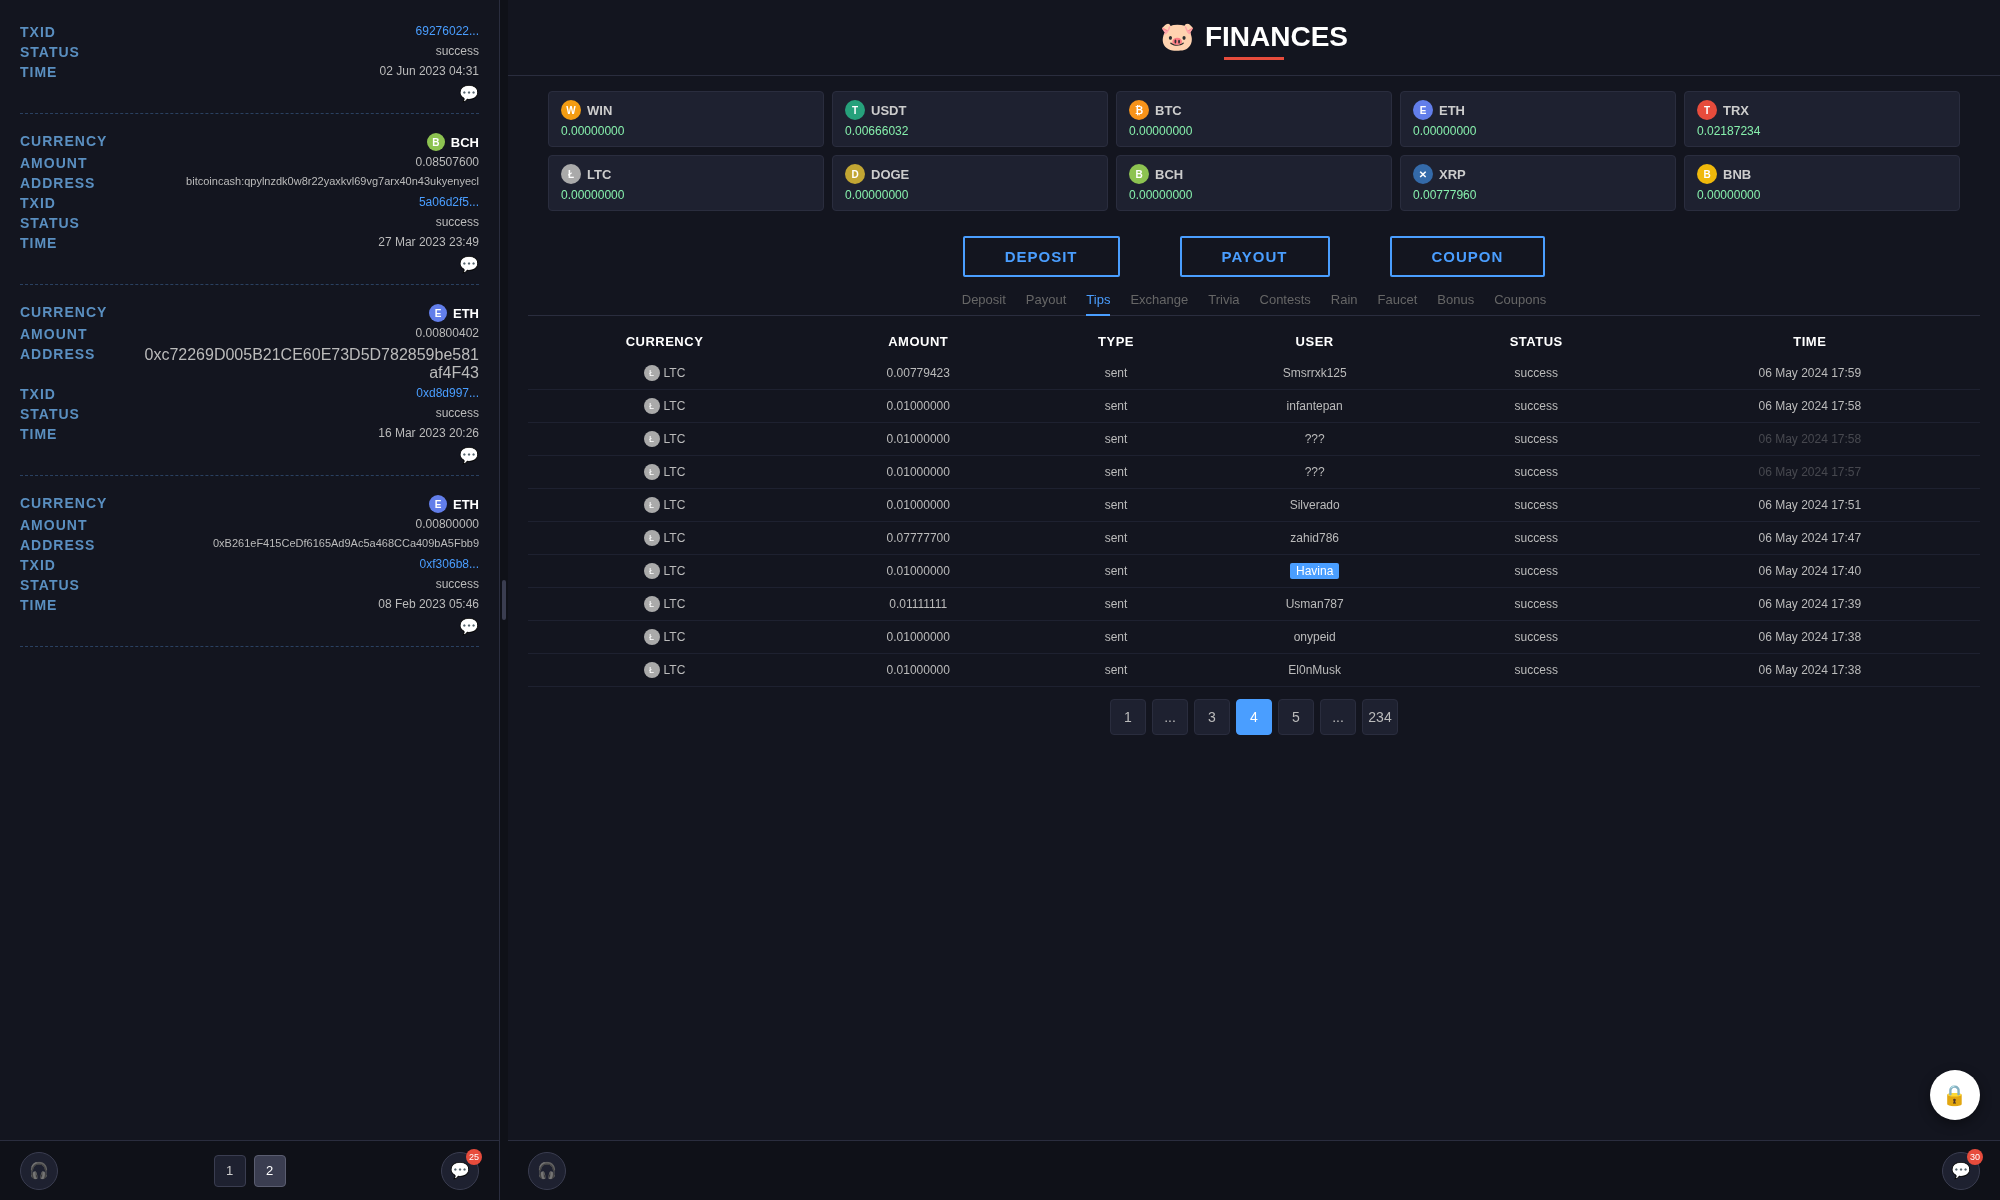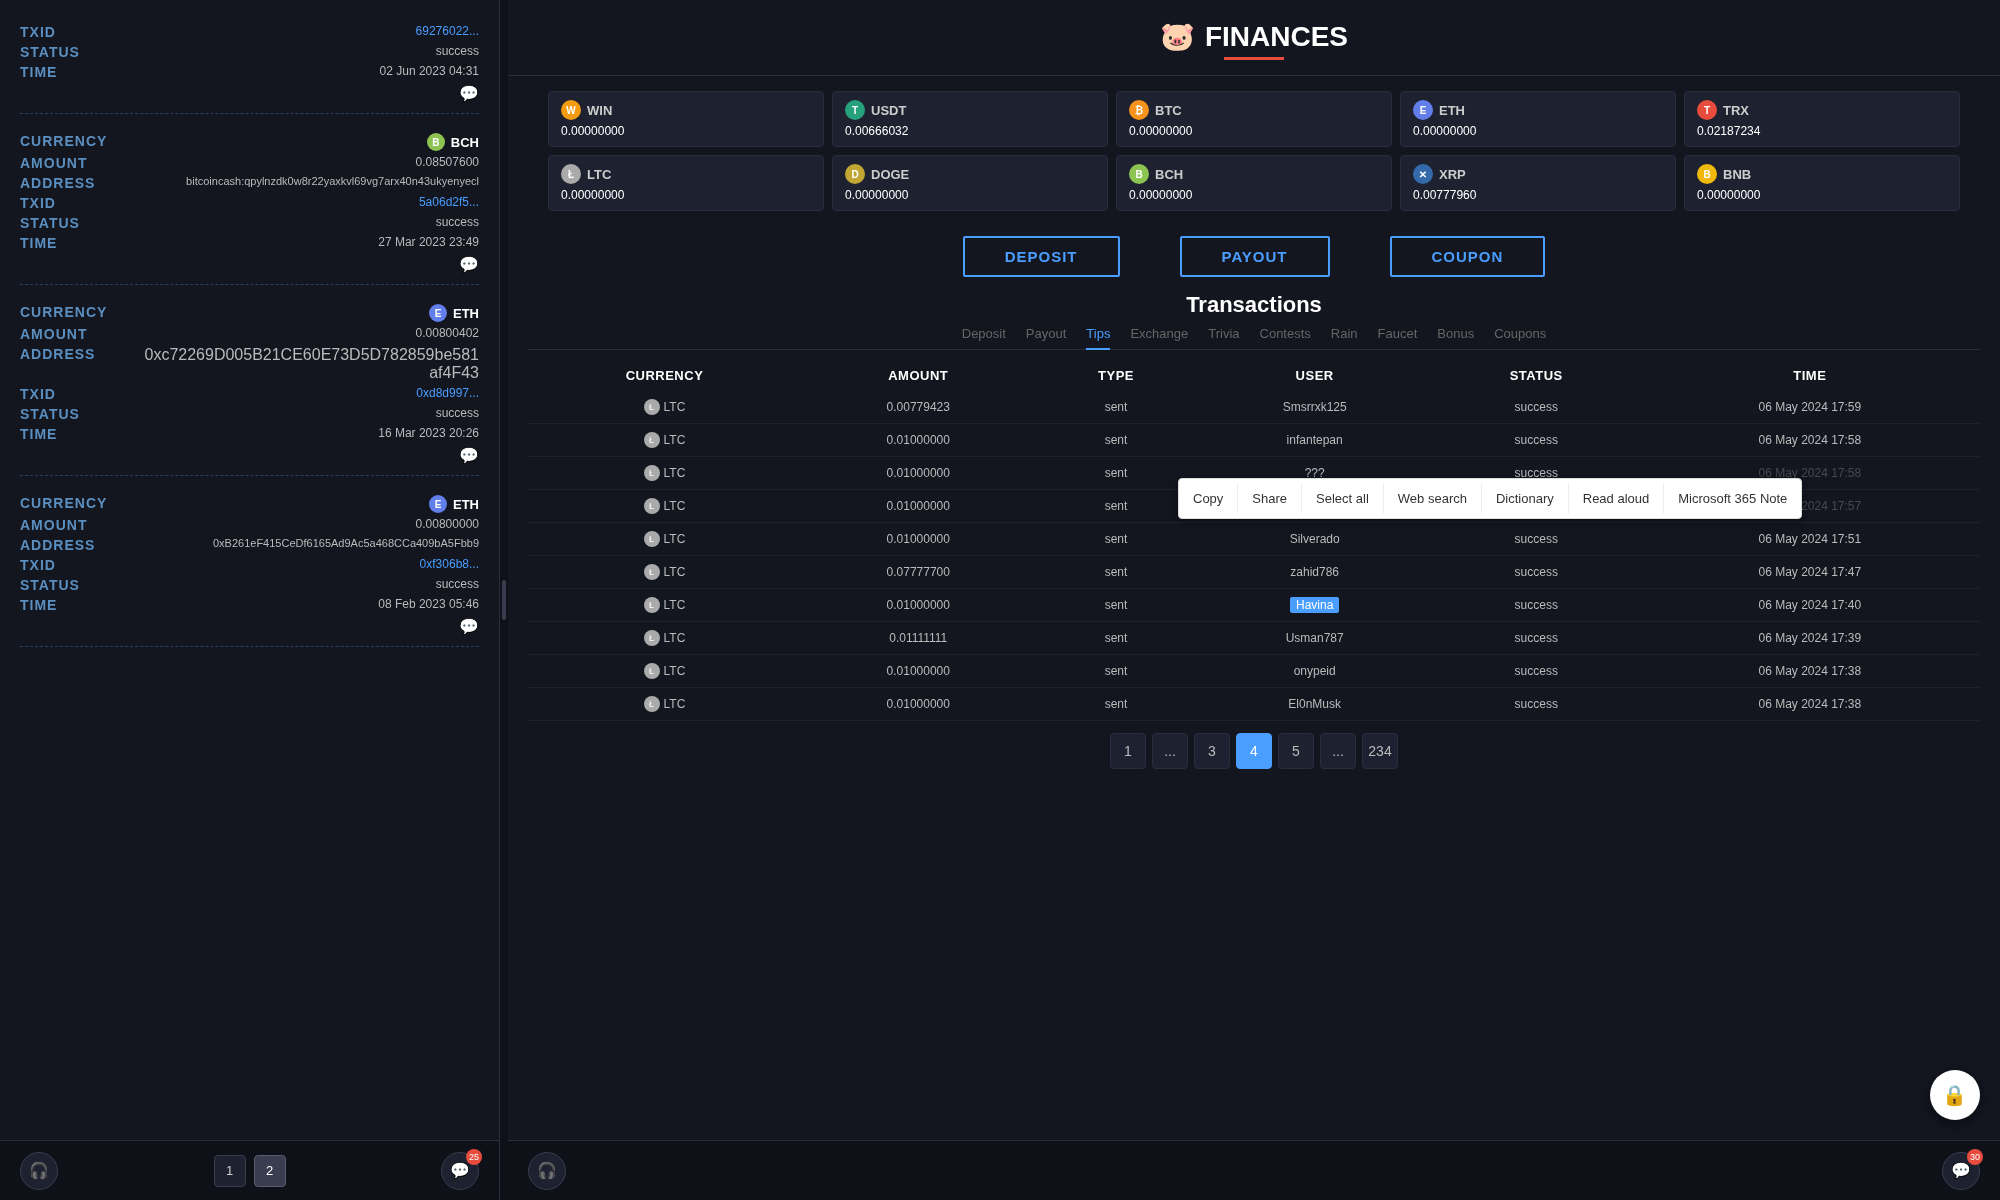--- a/index.html
+++ b/index.html
@@ -244,21 +244,21 @@
       display: flex;
       align-items: center;
       gap: 6px;
       margin-bottom: 4px;
       font-weight: 600;
       color: #ccc;
       font-size: 13px;
     }
 
     .currency-card-amount {
-      color: #ffffff;
+      color: #86efac;
       font-size: 12px;
     }
 
     .coin-icon {
       width: 20px;
       height: 20px;
       border-radius: 50%;
       display: inline-flex;
       align-items: center;
       justify-content: center;
@@ -667,21 +667,20 @@
     </div>
   </div>
 
   <div class="action-buttons">
     <button class="action-btn">DEPOSIT</button>
     <button class="action-btn">PAYOUT</button>
     <button class="action-btn">COUPON</button>
   </div>
 
   <div class="transactions-section">
-    <div class="transactions-title">Transactions</div>
 
     <div class="tx-tabs">
       <span class="tx-tab">Deposit</span>
       <span class="tx-tab">Payout</span>
       <span class="tx-tab active">Tips</span>
       <span class="tx-tab">Exchange</span>
       <span class="tx-tab">Trivia</span>
       <span class="tx-tab">Contests</span>
       <span class="tx-tab">Rain</span>
       <span class="tx-tab">Faucet</span>
@@ -818,29 +817,20 @@
       <div class="page-num">1</div>
       <div class="page-num">...</div>
       <div class="page-num">3</div>
       <div class="page-num active">4</div>
       <div class="page-num">5</div>
       <div class="page-num">...</div>
       <div class="page-num">234</div>
     </div>
   </div>
 
-  <div class="context-menu">
-    <div class="ctx-item">Copy</div>
-    <div class="ctx-item">Share</div>
-    <div class="ctx-item">Select all</div>
-    <div class="ctx-item">Web search</div>
-    <div class="ctx-item">Dictionary</div>
-    <div class="ctx-item">Read aloud</div>
-    <div class="ctx-item">Microsoft 365 Note</div>
-  </div>
 
   <div class="tooltip-bubble" style="position:absolute; right:20px; bottom:80px;">🔒</div>
 
   <div class="right-bottom">
     <div class="right-bottom-left">
       <div class="icon-btn">🎧</div>
     </div>
     <div class="icon-btn chat-badge" style="position:relative;">
       💬
       <span class="badge-count">30</span>

